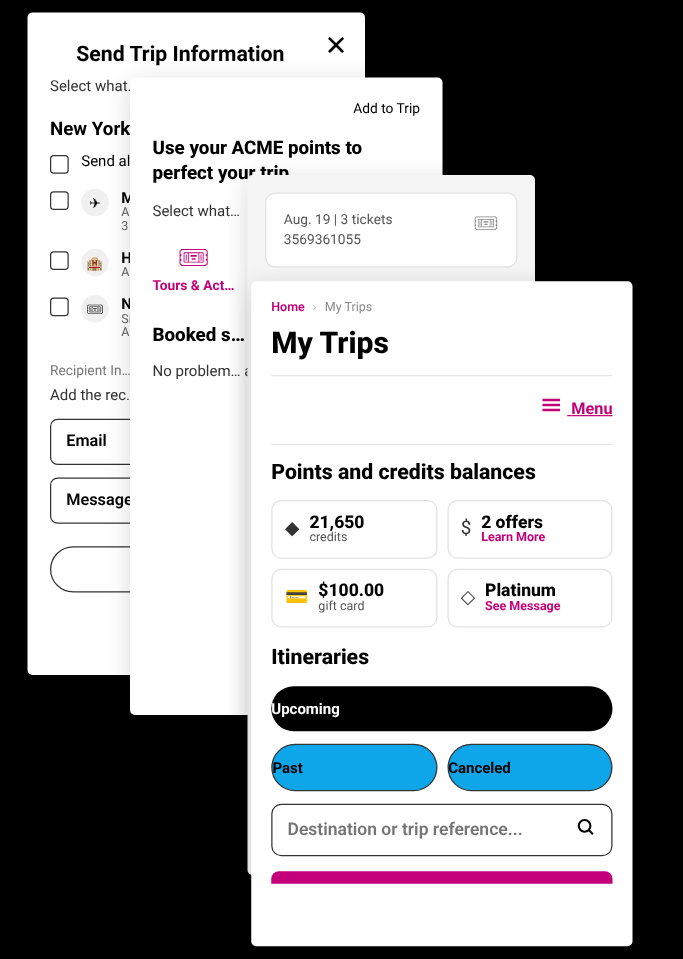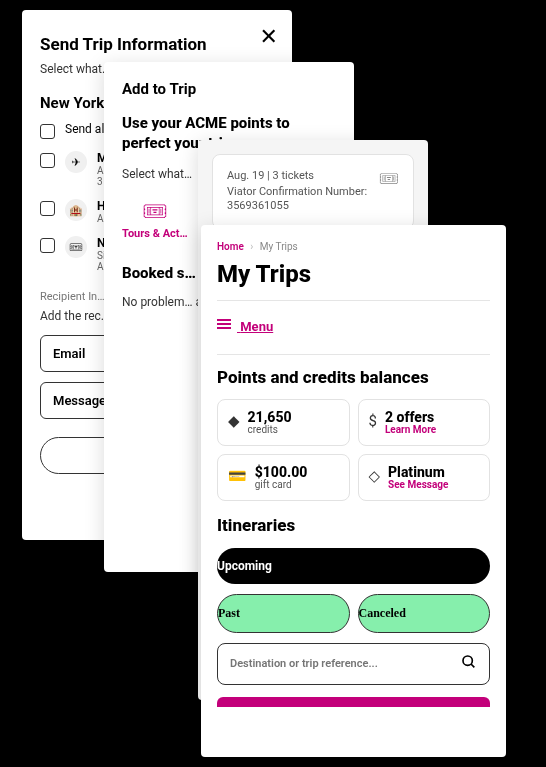--- a/index.html
+++ b/index.html
@@ -2,38 +2,38 @@
 <html><head>
 <meta charset="utf-8">
 <style>
 *{box-sizing:border-box;margin:0;padding:0;font-family:-apple-system,BlinkMacSystemFont,"Segoe UI",Roboto,Arial,sans-serif;}
 body{width:546px;height:767px;background:#000;position:relative;overflow:hidden;}
 .card{position:absolute;background:#fff;border-radius:4px;box-shadow:0 4px 20px rgba(0,0,0,0.15);overflow:hidden;}
 
 
 .card1{left:22px;top:10px;width:270px;height:530px;padding:18px;}
 .card1 .close{position:absolute;right:14px;top:14px;font-size:22px;cursor:pointer;font-weight:300;}
-.card1 h2{font-size:17px;font-weight:700;margin-bottom:8px;margin-top:6px;}
+.card1 h2{font-size:17px;font-weight:700;margin-bottom:8px;margin-top:6px;margin-left:21px;}
 .card1 .sub{font-size:12px;color:#333;margin-bottom:18px;}
 .card1 h3{font-size:15px;font-weight:700;margin-bottom:10px;}
 .card1 .row{display:flex;align-items:flex-start;gap:10px;margin-bottom:12px;}
 .card1 .cb{display:inline-block;width:15px;height:15px;border:1.5px solid #333;border-radius:3px;flex-shrink:0;margin-top:2px;}
 .card1 .ico{width:22px;height:22px;background:#f0f0f0;border-radius:50%;display:flex;align-items:center;justify-content:center;font-size:11px;flex-shrink:0;}
 .card1 .item-txt{flex:1;}
 .card1 .item-title{font-size:12px;font-weight:700;}
 .card1 .item-sub{font-size:10px;color:#666;}
 .card1 .section-label{font-size:11px;color:#777;margin-top:18px;margin-bottom:6px;}
 .card1 .add-recip{font-size:12px;color:#333;margin-bottom:12px;}
 .card1 .field{width:100%;border:1.5px solid #333;border-radius:6px;padding:10px 12px;font-size:13px;font-weight:600;margin-bottom:10px;}
 .card1 .btn-bar{margin-top:18px;}
 .card1 .btn{width:100%;border:1.5px solid #333;border-radius:24px;padding:10px;font-size:13px;font-weight:700;background:#fff;cursor:pointer;}
 
 
 .card2{left:104px;top:62px;width:250px;height:510px;padding:18px;}
-.card2 h2{font-size:15px;font-weight:700;text-align:left;margin-bottom:16px;}
+.card2 h2{font-size:11px;font-weight:400;text-align:right;margin-bottom:16px;}
 .card2 h3{font-size:15px;font-weight:800;margin-bottom:14px;line-height:1.3;}
 .card2 .sub{font-size:12px;color:#333;margin-bottom:18px;}
 .card2 .cats{display:flex;gap:18px;margin-bottom:24px;}
 .card2 .cat{display:flex;flex-direction:column;align-items:center;gap:4px;color:#c3007a;}
 .card2 .cat-ico{font-size:20px;}
 .card2 .cat-lbl{font-size:11px;font-weight:700;}
 .card2 .booked{margin-top:20px;}
 .card2 .booked h3{font-size:15px;font-weight:800;margin-bottom:10px;}
 .card2 .booked p{font-size:12px;color:#333;line-height:1.4;}
 
@@ -50,36 +50,36 @@
 .card3 .desc{font-size:11px;color:#555;margin-bottom:8px;}
 .card3 .link{font-size:12px;font-weight:700;color:#c3007a;cursor:pointer;}
 
 
 .card4{right:40px;top:225px;width:305px;height:532px;padding:16px;}
 .card4 .crumb{font-size:10px;color:#888;margin-bottom:8px;}
 .card4 .crumb .home{color:#c3007a;font-weight:600;}
 .card4 .crumb .sep{margin:0 4px;color:#bbb;}
 .card4 h1{font-size:24px;font-weight:800;margin-bottom:12px;}
 .card4 hr{border:none;border-top:1px solid #e5e5e5;margin:8px 0 12px;}
-.card4 .menu-btn{text-align:left;color:#c3007a;font-weight:700;font-size:13px;padding:4px 0 12px;cursor:pointer;text-decoration:underline;}
+.card4 .menu-btn{text-align:right;color:#c3007a;font-weight:700;font-size:13px;padding:4px 0 12px;cursor:pointer;text-decoration:underline;}
 .card4 .menu-btn .mico{margin-right:6px;display:inline-block;}
 .card4 .menu-btn .mico span{display:block;width:14px;height:2px;background:#c3007a;margin:2px 0;}
 .card4 h2{font-size:17px;font-weight:800;margin:6px 0 12px;line-height:1.2;}
 .card4 .grid{display:grid;grid-template-columns:1fr 1fr;gap:8px;margin-bottom:14px;}
 .card4 .tile{border:1px solid #e2e2e2;border-radius:8px;padding:10px;display:flex;gap:8px;align-items:flex-start;}
 .card4 .tile .ticon{font-size:15px;color:#333;margin-top:2px;flex-shrink:0;}
 .card4 .tile .val{font-size:14px;font-weight:800;line-height:1;}
 .card4 .tile .lbl{font-size:10px;color:#555;}
 .card4 .tile .lm{font-size:10px;font-weight:700;color:#c3007a;cursor:pointer;}
 .card4 .pill-row{display:flex;gap:8px;margin-bottom:10px;}
 .card4 .pill{flex:1;border-radius:22px;padding:11px 0;font-size:12px;font-weight:700;cursor:pointer;}
 .card4 .pill.dark{background:#000;color:#fff;}
-.card4 .pill.light{background:#86efac;border:1.5px solid #333;color:#000;font-family:Liberation Serif, serif;}
+.card4 .pill.light{background:#0ea5e9;border:1.5px solid #333;color:#000;}
 .card4 .search{display:flex;align-items:center;border:1.5px solid #333;border-radius:8px;padding:10px 12px;gap:8px;}
-.card4 .search input{border:none;outline:none;flex:1;font-size:11px;font-weight:600;}
+.card4 .search input{border:none;outline:none;flex:1;font-size:14px;font-weight:600;}
 .card4 .search .sico{font-size:16px;font-weight:700;}
 .card4 .pinkbar{margin-top:12px;height:10px;background:#c3007a;border-radius:6px 6px 0 0;}
 .diamond{color:#c3007a;}
 </style>
 </head>
 <body>
 
 <div class="card card1">
   <div class="close">✕</div>
   <h2>Send Trip Information</h2>
@@ -149,21 +149,20 @@
   <div class="booked">
     <h3>Booked s… site?</h3>
     <p>No problem… add it to you… trip here.</p>
   </div>
 </div>
 
 <div class="card card3">
   <div class="block">
     <span class="ticon">🎟</span>
     <div class="meta">Aug. 19 | 3 tickets</div>
-    <div class="conf">Viator Confirmation Number:</div>
     <div class="conf">3569361055</div>
   </div>
 
   <div class="block">
     <div class="img-ph"></div>
     <h4>Your t…</h4>
     <div class="desc">Click her… Offers.</div>
     <div class="link">View Ca…</div>
   </div>
 

